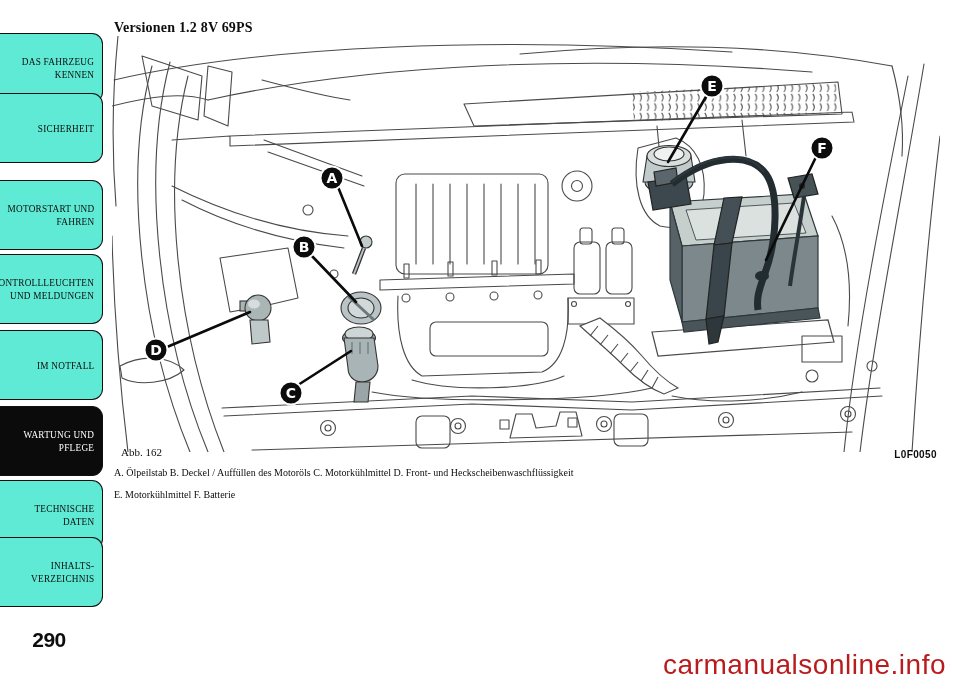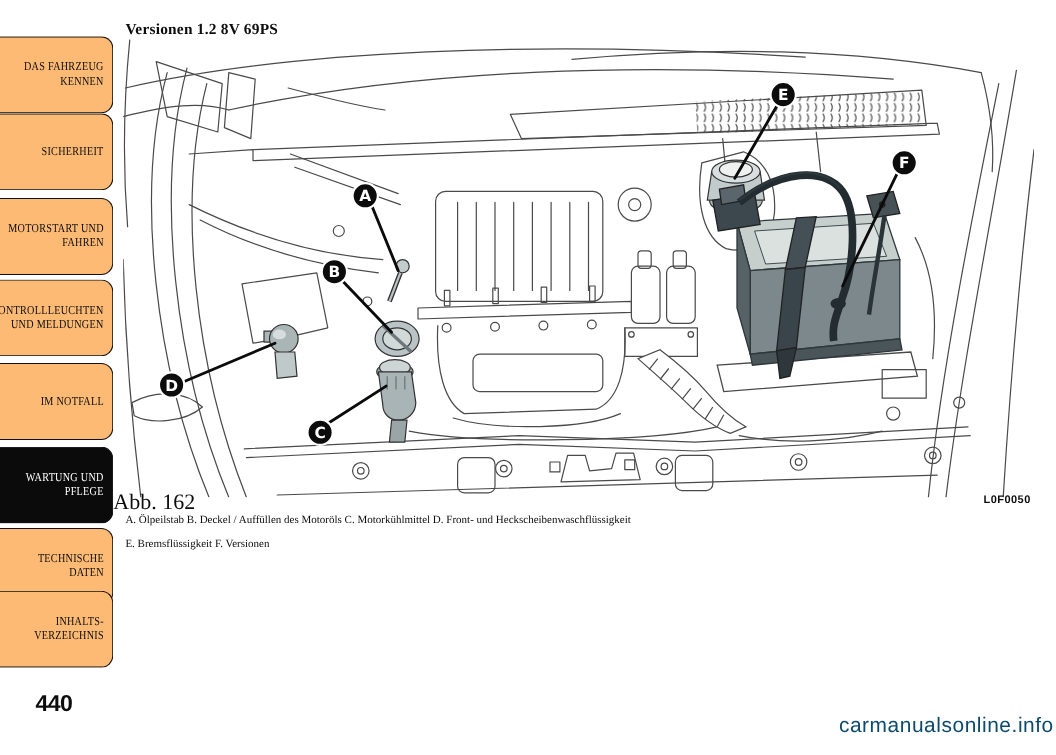--- a/index.html
+++ b/index.html
@@ -3,21 +3,21 @@
 <meta charset="utf-8">
 <style>
   html,body{margin:0;padding:0;}
   body{
     width:960px;height:686px;position:relative;overflow:hidden;
     background:#ffffff;font-family:"Liberation Serif",serif;color:#0d0d0d;
   }
   
   .tab{
     position:absolute;left:0;width:103px;height:70px;box-sizing:border-box;
-    background:#fdba74;border:1.4px solid #101010;border-left:none;
+    background:#5eead4;border:1.4px solid #101010;border-left:none;
     border-radius:0 11px 11px 0;
     display:flex;flex-direction:column;justify-content:center;align-items:flex-end;
     padding-right:8px;cursor:pointer;
   }
   .tab .lbl{
     text-align:right;transform:scaleX(.84);transform-origin:100% 50%;
     font-size:11px;line-height:13px;letter-spacing:.3px;color:#0d0d0d;white-space:nowrap;
   }
   .tab .lbl span{display:block;}
   .tab.active{background:#0b0b0b;font-family:Liberation Serif, serif;}
@@ -26,47 +26,47 @@
     position:absolute;left:0;top:628px;width:98px;text-align:center;
     font-family:"Liberation Sans",sans-serif;font-weight:bold;font-size:21px;
     letter-spacing:-.5px;
   }
   
   .title{
     position:absolute;left:114px;top:20px;margin:0;
     font-size:14px;font-weight:bold;letter-spacing:.2px;
   }
   .figure{position:absolute;left:112px;top:36px;width:828px;height:416px;}
-  .fig-label{position:absolute;left:103px;top:446px;font-size:20px;}
+  .fig-label{position:absolute;left:121px;top:446px;font-size:11px;}
   .fig-code{
     position:absolute;right:23px;top:449px;
     font-family:"Liberation Sans",sans-serif;font-weight:bold;font-size:10px;
     letter-spacing:.4px;
   }
   .legend{
     position:absolute;left:114px;top:462px;width:800px;
     font-size:10px;line-height:22px;
   }
   .watermark{
-    position:absolute;right:2px;top:649px;
-    font-family:"Liberation Sans",sans-serif;font-size:19px;color:#0c4a6e;
+    position:absolute;right:14px;top:649px;
+    font-family:"Liberation Sans",sans-serif;font-size:28px;color:#b91c1c;
     letter-spacing:.5px;
   }
 </style>
 </head>
 <body>
 
 <nav>
   <div class="tab" style="top:33px">
     <div class="lbl">
         <span>DAS FAHRZEUG</span>
         <span>KENNEN</span>
       </div>
   </div>
-  <div class="tab" style="top:103px">
+  <div class="tab" style="top:93px">
     <div class="lbl">
         <span>SICHERHEIT</span>
         <span></span>
       </div>
   </div>
   <div class="tab" style="top:180px">
     <div class="lbl">
         <span>MOTORSTART UND</span>
         <span>FAHREN</span>
       </div>
@@ -94,21 +94,21 @@
         <span>TECHNISCHE</span>
         <span>DATEN</span>
       </div>
   </div>
   <div class="tab" style="top:537px">
     <div class="lbl">
         <span>INHALTS-</span>
         <span>VERZEICHNIS</span>
       </div>
   </div>
-  <div class="pagenum">440</div>
+  <div class="pagenum">290</div>
 </nav>
 
 <h1 class="title">Versionen 1.2 8V 69PS</h1>
 
 <div class="figure">
 <svg width="828" height="416" viewBox="0 0 828 416" xmlns="http://www.w3.org/2000/svg">
   <defs>
     <pattern id="vent" width="7.2" height="9.5" patternUnits="userSpaceOnUse">
       <path d="M2.4,0.8 Q5.4,4.7 2.4,8.6" fill="none" stroke="#4a4a4a" stroke-width="1"></path>
     </pattern>
@@ -306,16 +306,16 @@
     </g>
   </g>
 </svg>
 </div>
 
 <div class="fig-label">Abb. 162</div>
 <div class="fig-code">L0F0050</div>
 
 <div class="legend">
   <div>A. Ölpeilstab B. Deckel / Auffüllen des Motoröls C. Motorkühlmittel D. Front- und Heckscheibenwaschflüssigkeit</div>
-  <div>E. Bremsflüssigkeit F. Versionen</div>
+  <div>E. Motorkühlmittel F. Batterie</div>
 </div>
 
 <div class="watermark">carmanualsonline.info</div>
 
 </body></html>

